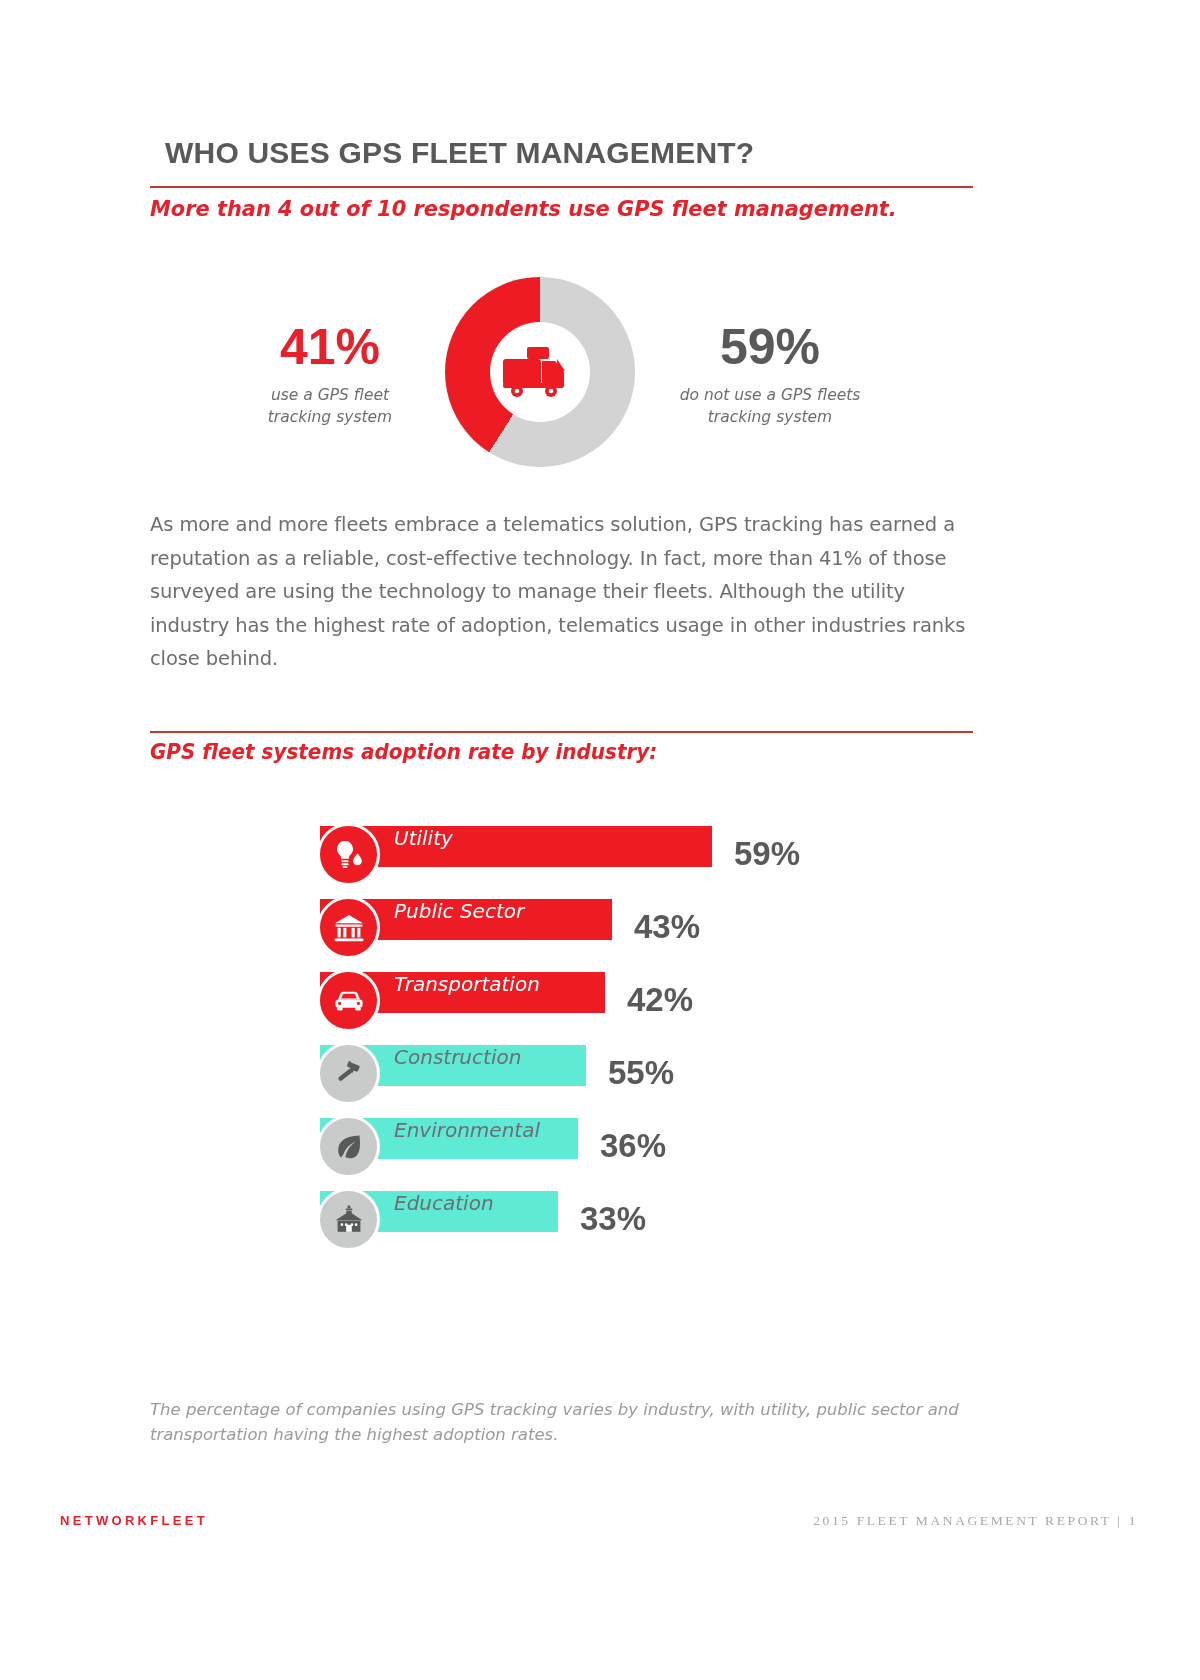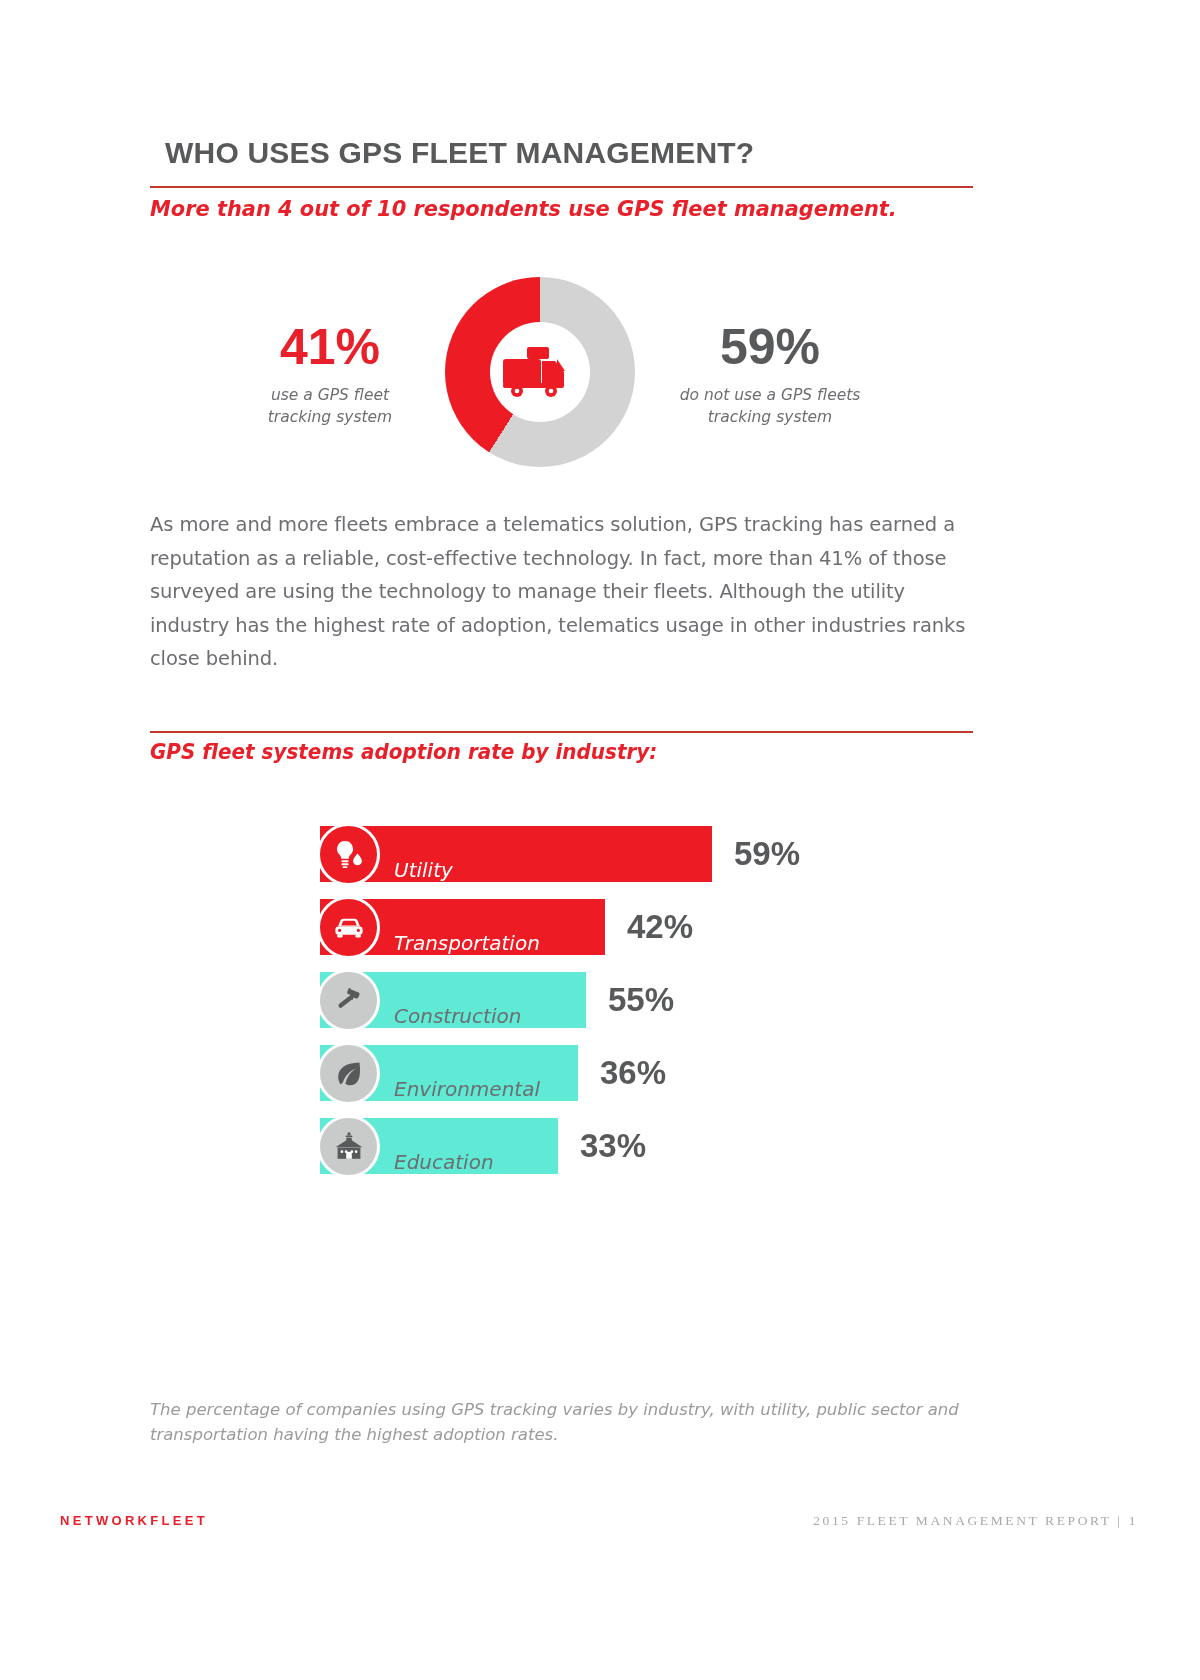--- a/index.html
+++ b/index.html
@@ -76,22 +76,22 @@
   
   .barhead{
     position:absolute;left:150px;top:740px;
     font-family:"DejaVu Sans", sans-serif;
     font-size:21px;font-weight:bold;font-style:italic;color:#e8202a;
     white-space:nowrap;transform:scaleX(.95);transform-origin:left top;
   }
   .chart{position:absolute;left:320px;top:826px;width:640px;}
   .bar-row{position:relative;height:62px;margin-bottom:11px;}
   .bar{
-    position:absolute;left:0;top:0;height:56px;
-    display:flex;align-items:flex-end;
+    position:absolute;left:0;top:0;height:41px;
+    display:flex;align-items:flex-start;
   }
   .bar-label{
     font-family:"DejaVu Sans", sans-serif;
     font-size:20px;font-style:italic;font-weight:500;
     margin-left:74px;white-space:nowrap;
   }
   .bar.red{background:#ed1c24;}
   .bar.red .bar-label{color:#ffffff;}
   .bar.grey{background:#5eead4;}
   .bar.grey .bar-label{color:#6d6e71;}
@@ -194,20 +194,39 @@
                 <rect x="10.6" y="28.2" width="4.8" height="1.9" rx=".9"></rect>
                 <path d="M25.5 15.5c-2.8 3.4-4.4 5.6-4.4 7.4a4.4 4.4 0 0 0 8.8 0c0-1.8-1.6-4-4.4-7.4z"></path>
               </g>
             </svg>
           </div>
           <span class="bar-label">Utility</span>
         </div>
         <div class="bar-value" style="left: 414px;">59%</div>
       </div>
       <div class="bar-row">
+        <div class="bar red" style="width: 292px;">
+          <div class="bar-badge">
+            <svg viewBox="0 0 34 34" width="34" height="34">
+              <g fill="#fff">
+                <path d="M17 4 3 12.2h28z"></path>
+                <rect x="3.5" y="13.6" width="27" height="2.2" rx="1"></rect>
+                <rect x="5.6" y="16.8" width="3.1" height="9.6"></rect>
+                <rect x="11.3" y="16.8" width="3.1" height="9.6"></rect>
+                <rect x="19.6" y="16.8" width="3.1" height="9.6"></rect>
+                <rect x="25.3" y="16.8" width="3.1" height="9.6"></rect>
+                <rect x="2.6" y="27.4" width="28.8" height="2.8" rx="1"></rect>
+              </g>
+            </svg>
+          </div>
+          <span class="bar-label">Public Sector</span>
+        </div>
+        <div class="bar-value" style="left: 314px;">43%</div>
+      </div>
+      <div class="bar-row">
         <div class="bar red" style="width: 285px;">
           <div class="bar-badge">
             <svg viewBox="0 0 34 34" width="34" height="34">
               <g fill="#fff">
                 <path d="M6 15.6 8.4 9.6A3 3 0 0 1 11.2 7.8h11.6a3 3 0 0 1 2.8 1.8l2.4 6z"></path>
                 <rect x="3.4" y="15.4" width="27.2" height="8.4" rx="3.2"></rect>
                 <rect x="5.2" y="23.2" width="5.4" height="3.4" rx="1.4"></rect>
                 <rect x="23.4" y="23.2" width="5.4" height="3.4" rx="1.4"></rect>
               </g>
               <g fill="#ed1c24">

